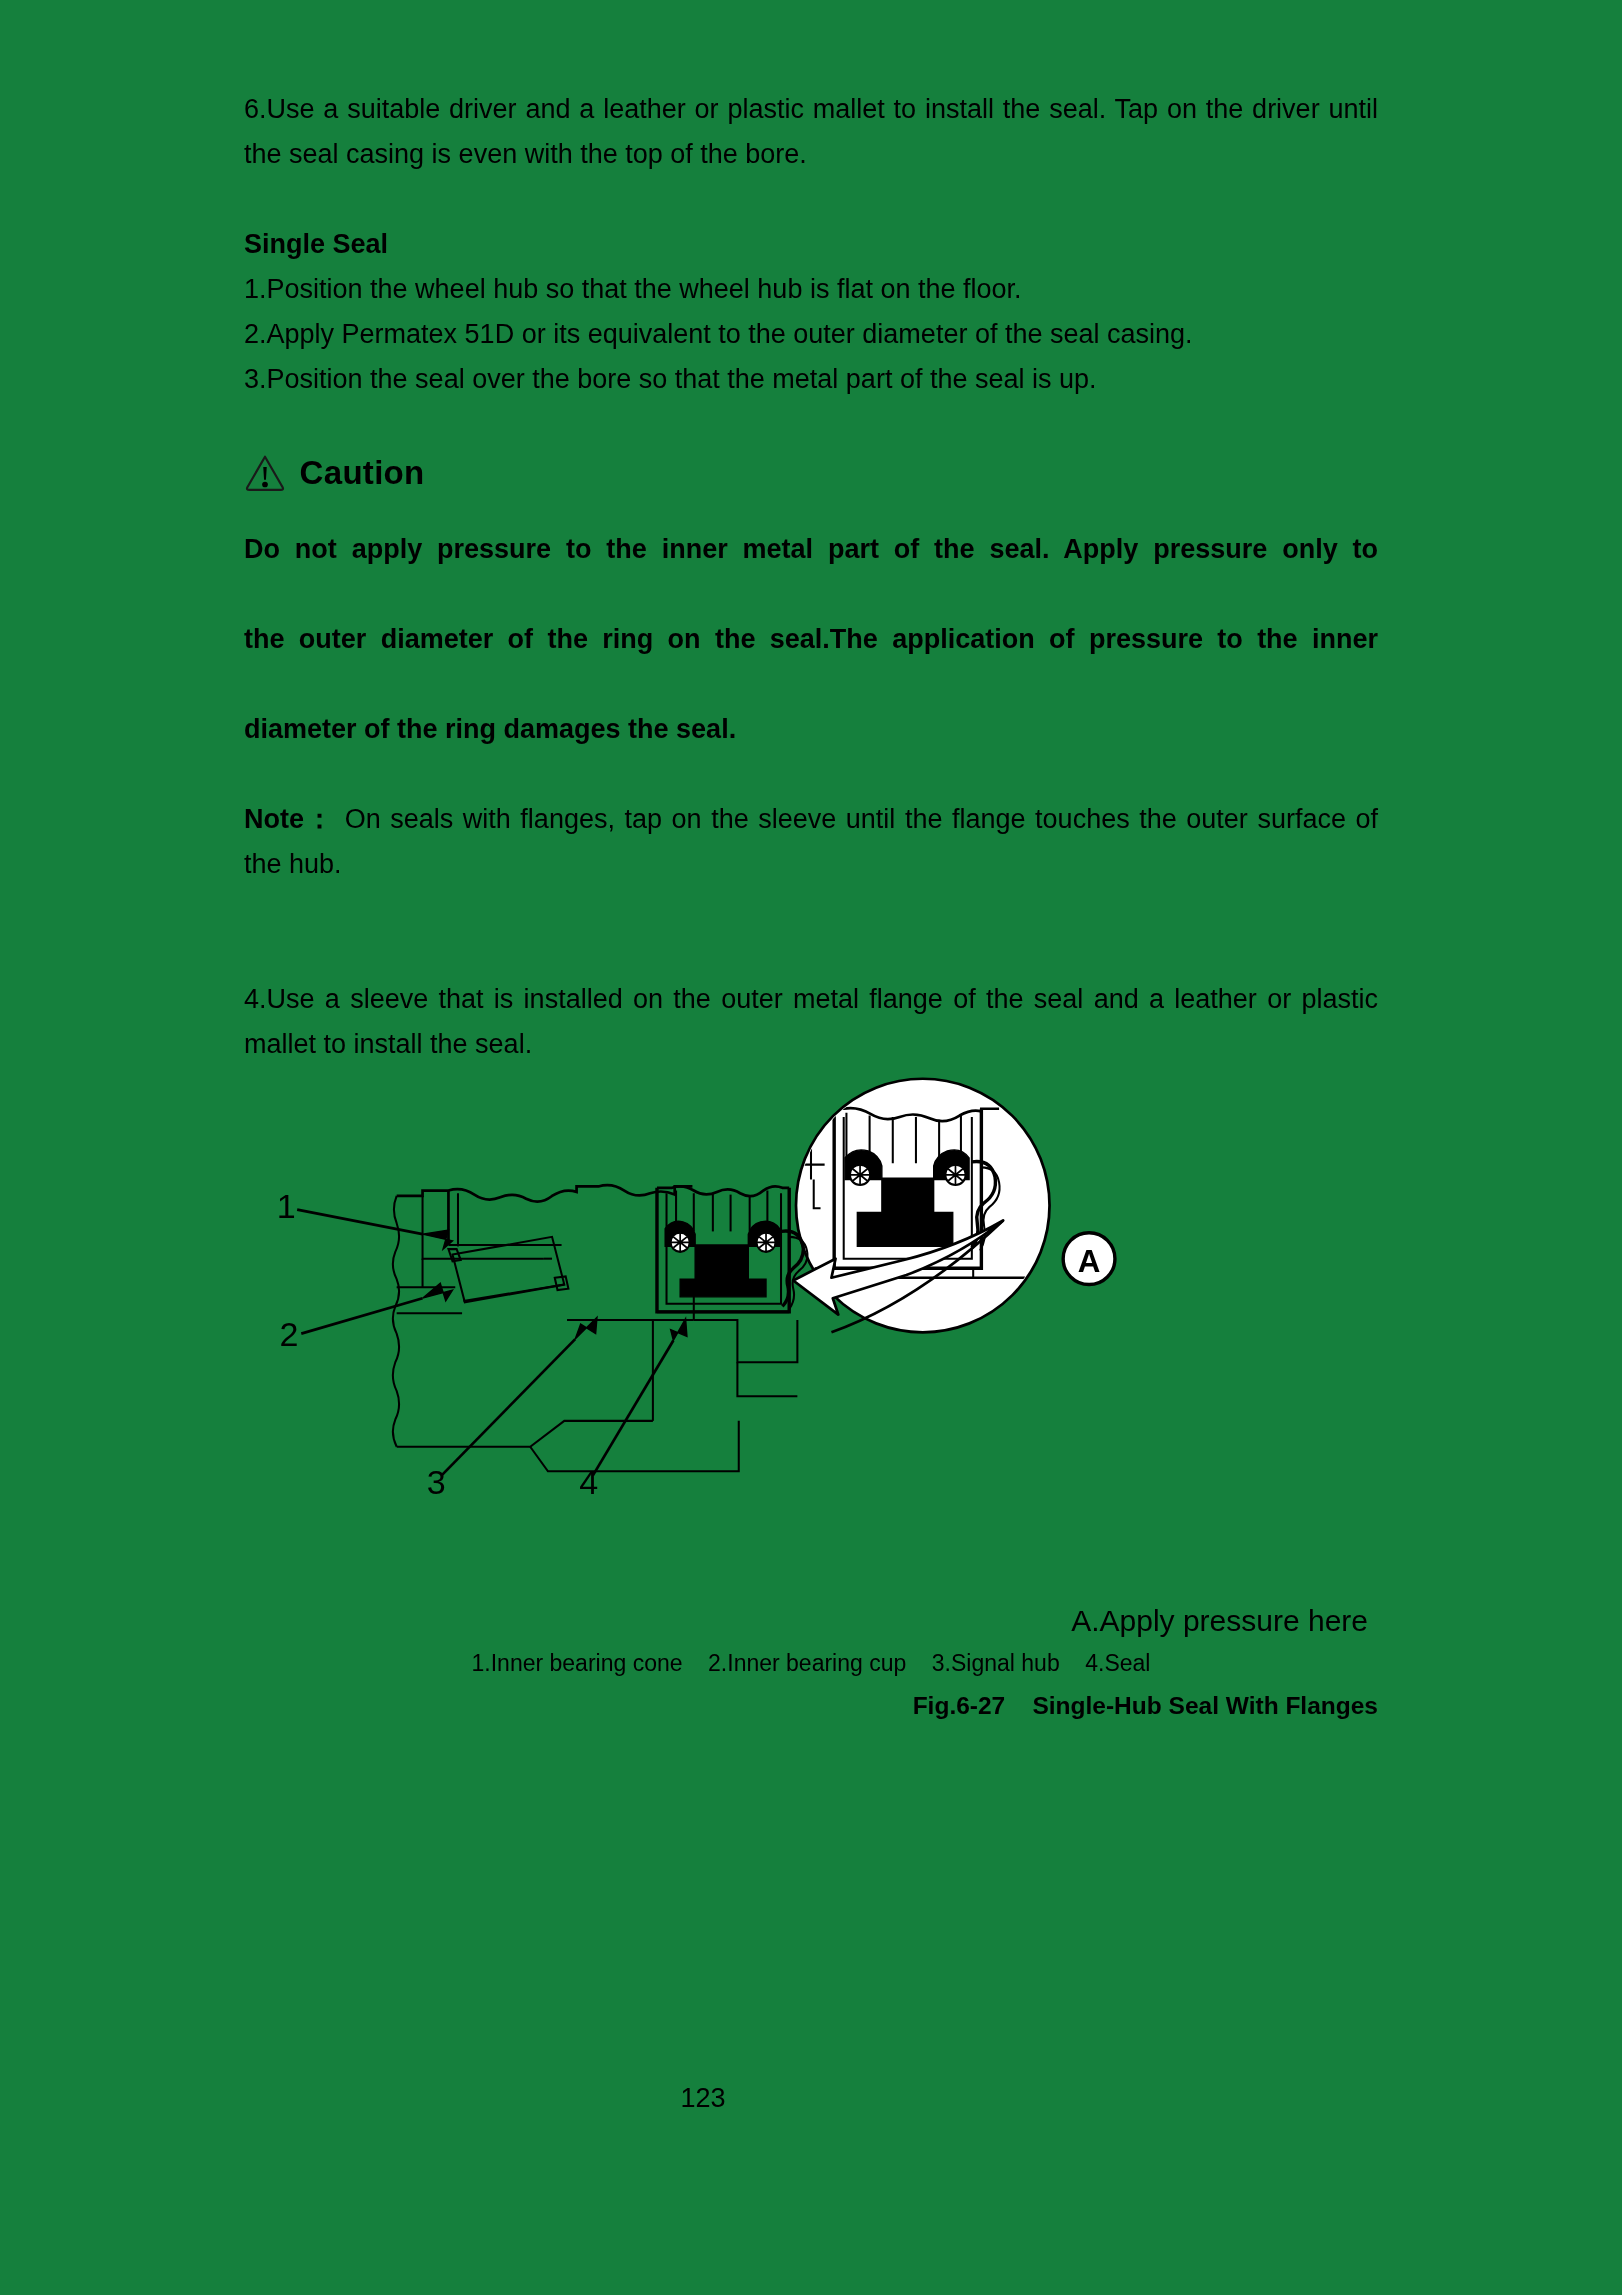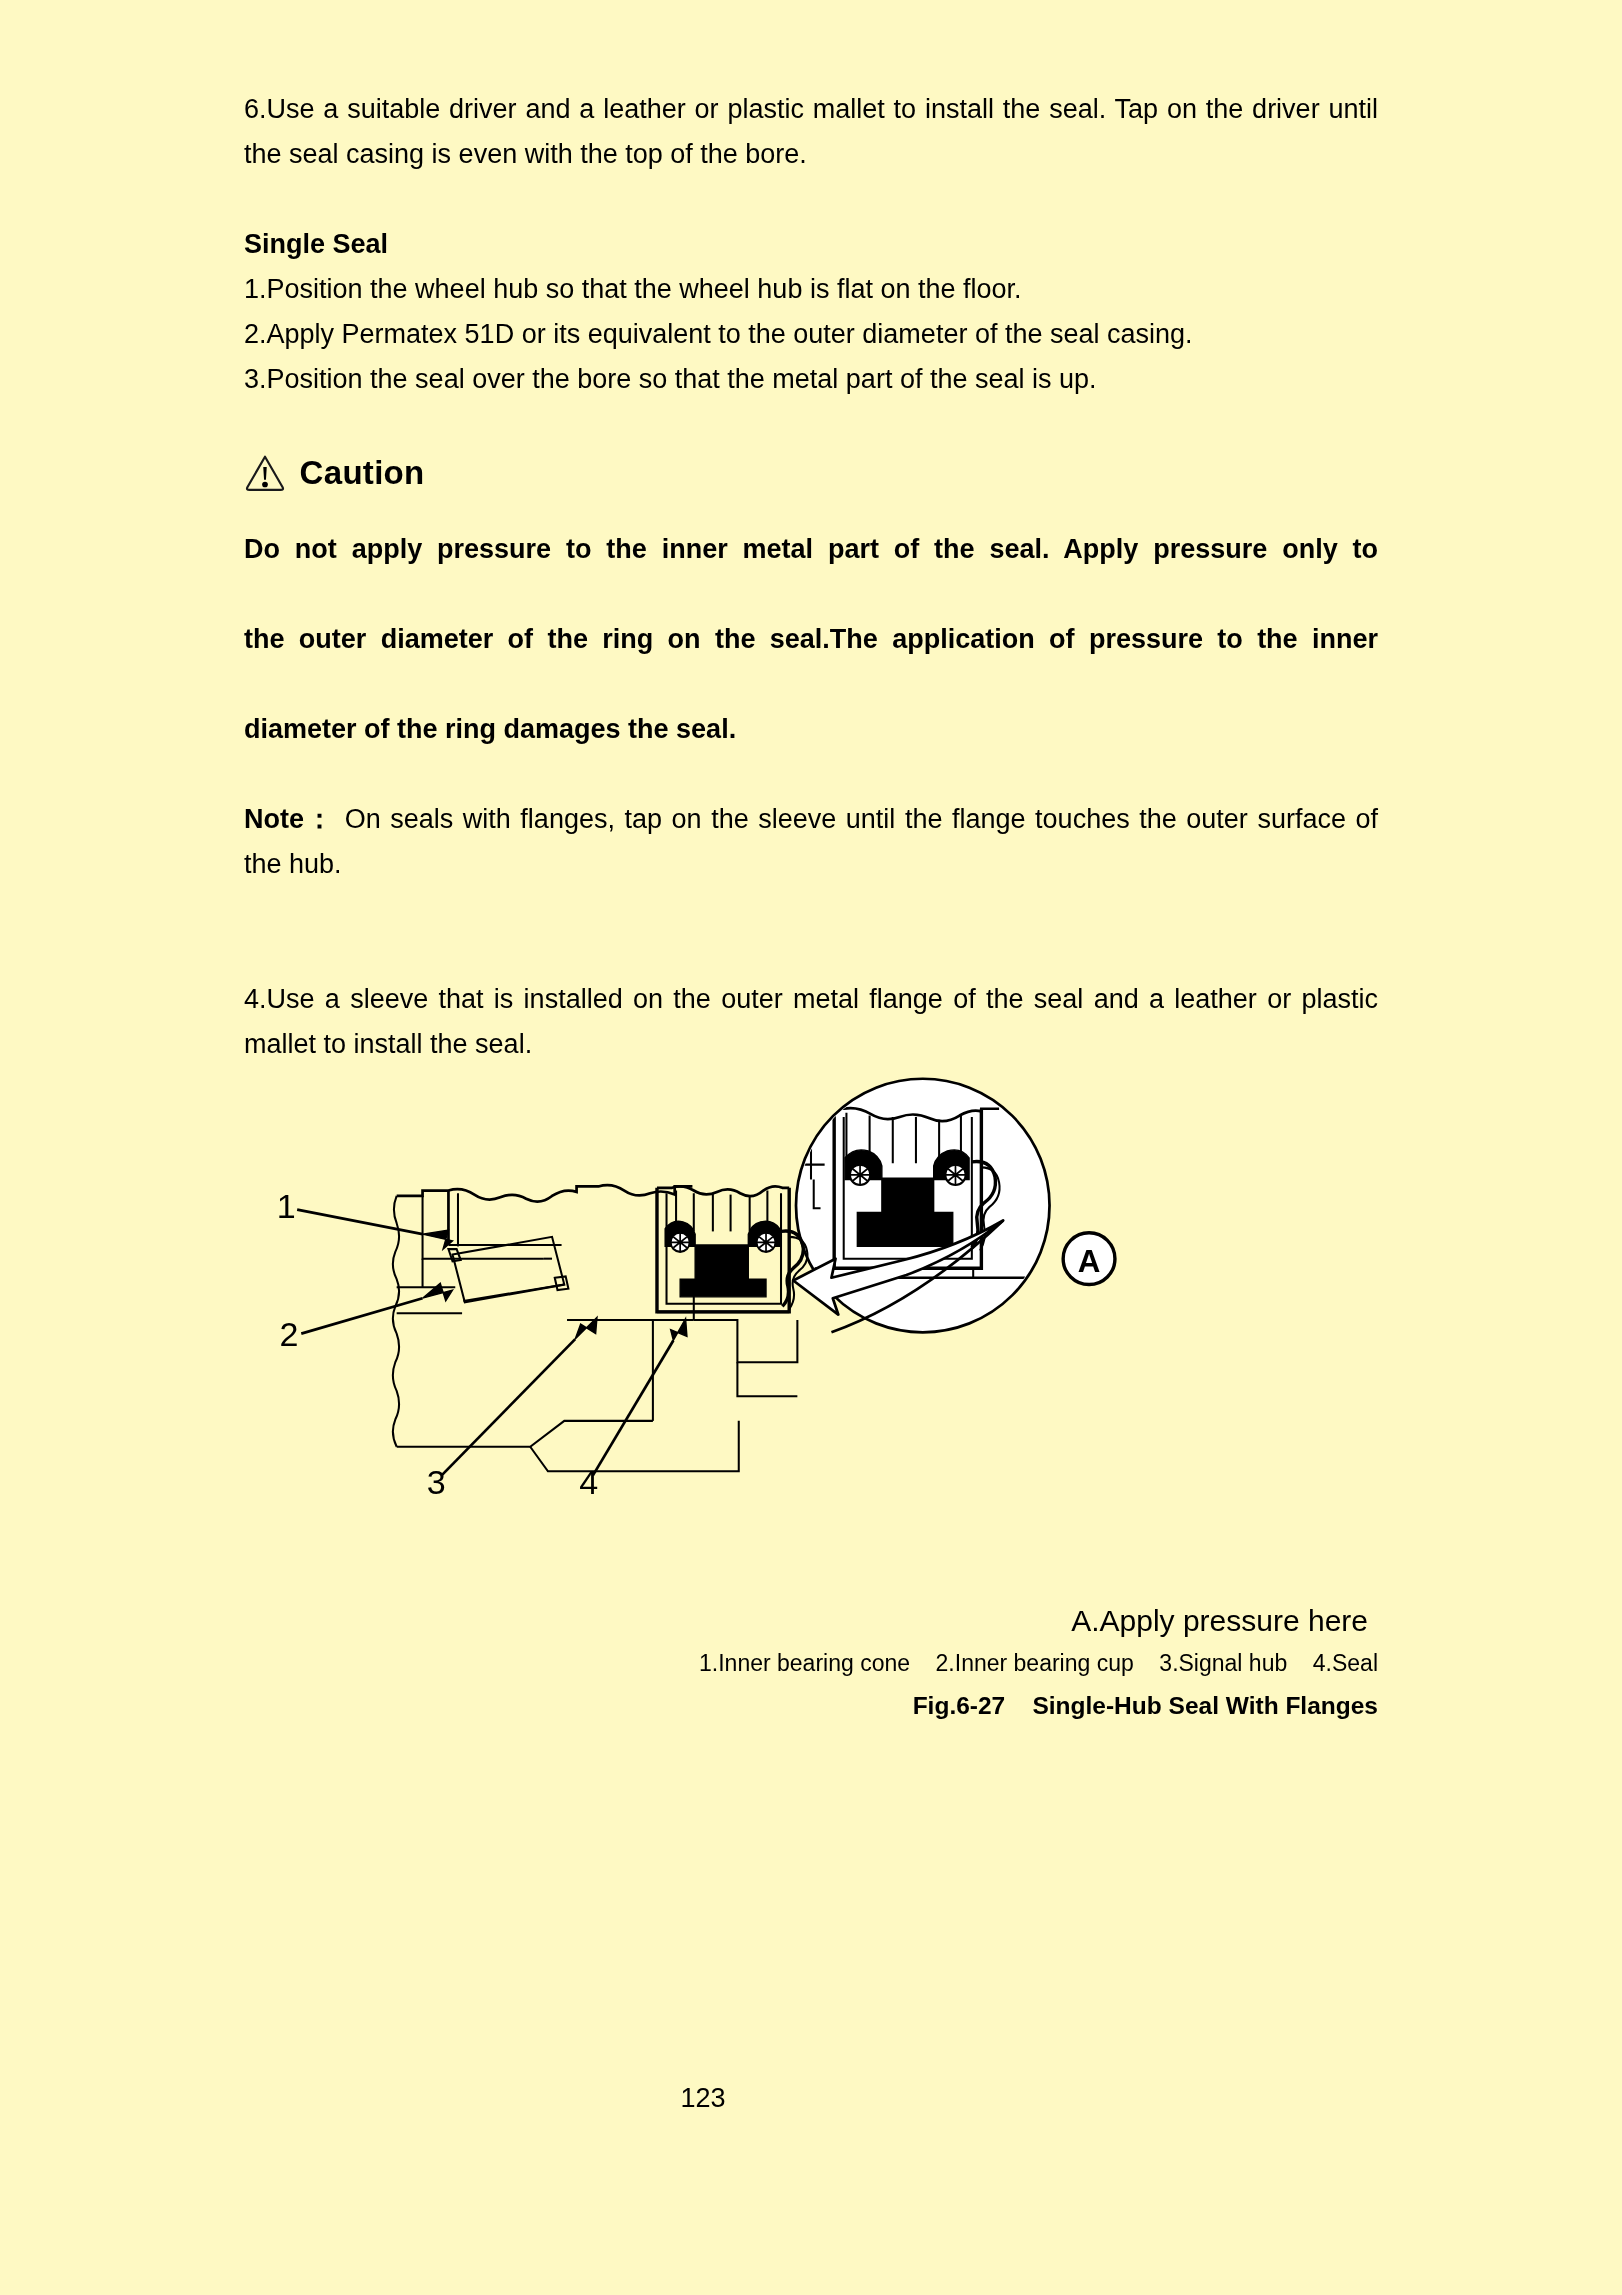--- a/index.html
+++ b/index.html
@@ -8,21 +8,21 @@
     background: #ffffff;
   }
   body {
     font-family: "Liberation Sans", sans-serif;
     color: #000000;
   }
   .page {
     position: relative;
     width: 1623px;
     height: 2295px;
-    background: #fef9c3;
+    background: #15803d;
     overflow: hidden;
   }
   .content {
     position: absolute;
     left: 244px;
     top: 0;
     width: 1134px;
   }
 
   
@@ -99,21 +99,21 @@
 
   .fig-caption-a {
     font-size: 30px;
     line-height: 33px;
     text-align: right;
     margin: 10px;
   }
   .fig-legend {
     font-size: 23px;
     line-height: 33px;
-    text-align: right;
+    text-align: center;
     margin: 0;
     white-space: pre;
   }
   .fig-title {
     font-size: 24.5px;
     line-height: 35px;
     font-weight: bold;
     text-align: right;
     margin: 0;
     white-space: pre;

